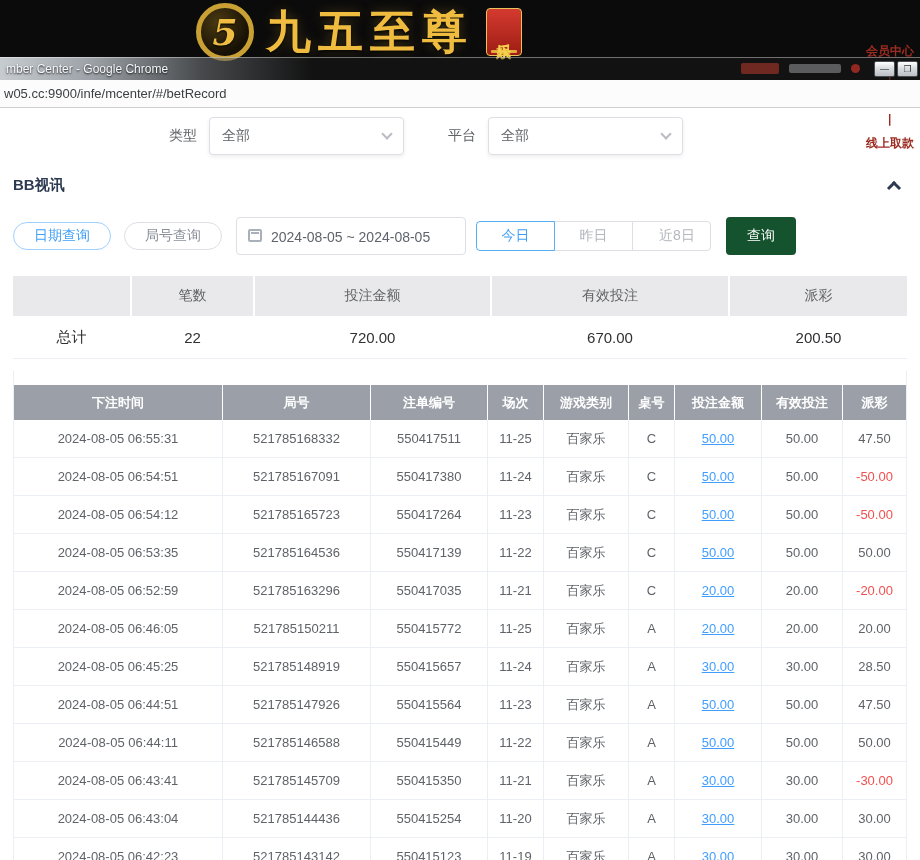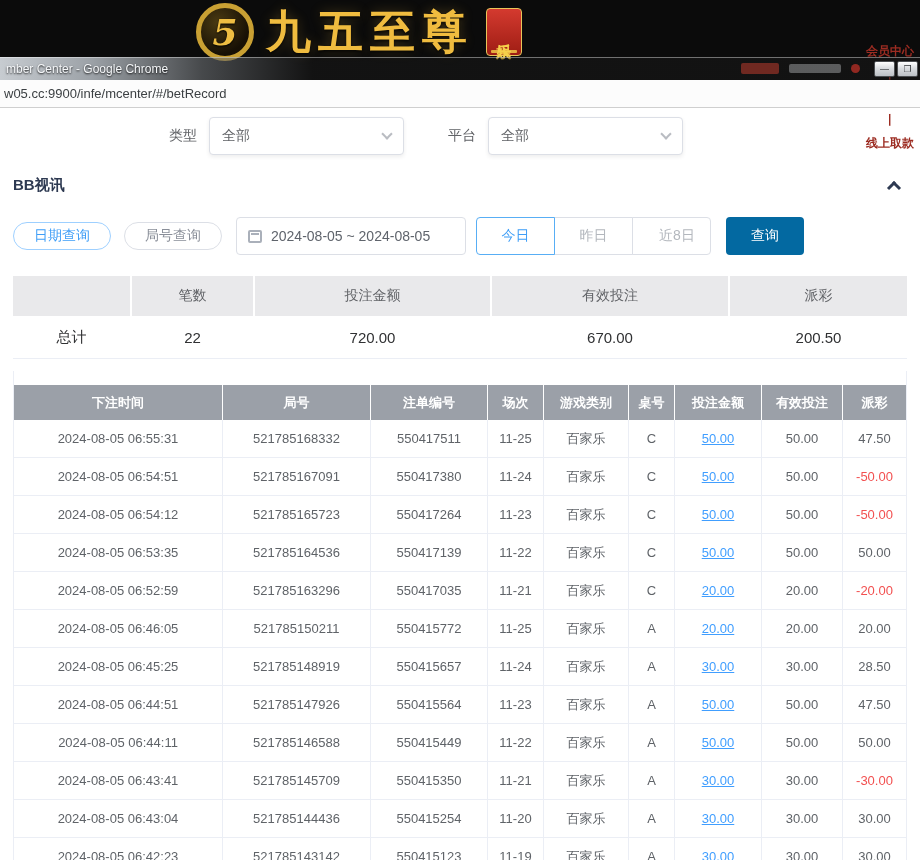--- a/index.html
+++ b/index.html
@@ -62,32 +62,32 @@
   .section-title { font-size:15px; font-weight:bold; color:#2e3a52; }
   .chev-up { width:10px; height:10px; border-left:3px solid #2e3a52; border-top:3px solid #2e3a52;
     transform:rotate(45deg); margin-right:8px; margin-top:4px; cursor:pointer; }
 
   .toolbar { margin-top:22px; display:flex; align-items:center; }
   .pill { height:28px; padding:0 20px; border-radius:18px; background:#fff; font-size:14px;
     display:flex; align-items:center; cursor:pointer; }
   .pill.blue { border:1px solid #9ed0ff; color:#3f9ef7; }
   .pill.gray { border:1px solid #dcdfe6; color:#8a8f99; margin-left:13px; }
   .date-input { margin-left:14px; width:230px; height:38px; border:1px solid #dcdfe6; border-radius:4px;
-    display:flex; align-items:center; gap:9px; padding:4px 11px; color:#5f646c; font-size:14px;
+    display:flex; gap:9px; padding:11px 11px; color:#5f646c; font-size:14px;
     background:#fff; cursor:pointer; }
   .cal { width:14px; height:13px; border:2px solid #aab0ba; border-radius:2px; position:relative; flex:0 0 auto; }
   .cal::before { content:""; position:absolute; left:1px; right:1px; top:1px; height:2px; background:#aab0ba; }
   .btn-group { display:flex; margin-left:10px; }
-  .gbtn { height:38px; width:79px; background:#fff; border:1px solid #dcdfe6; color:#b3b7bd;
+  .gbtn { height:30px; width:79px; background:#fff; border:1px solid #dcdfe6; color:#b3b7bd;
     font-size:14px; display:flex; align-items:center; justify-content:center; margin-left:-1px; cursor:pointer; }
   .gbtn.first { border-radius:4px 0 0 4px; margin-left:0; }
   .gbtn.last { border-radius:0 4px 4px 0;padding-left:11px; }
   .gbtn.active { border-color:#58aef5; color:#3f9ef7; position:relative; z-index:1; }
-  .search-btn { margin-left:15px; width:78px; height:38px; border:none; border-radius:4px;
-    background:#0369a1; color:#fff; font-size:14px; display:flex; align-items:center;
+  .search-btn { margin-left:15px; width:70px; height:38px; border:none; border-radius:4px;
+    background:#14532d; color:#fff; font-size:14px; display:flex; align-items:center;
     justify-content:center; cursor:pointer; }
 
   
   .summary { margin-top:21px; }
   .sgrid { display:grid; grid-template-columns:117px 121px 235px 236px 1fr; column-gap:2px; }
   .hcell { height:40px; background:#e9e9eb; display:flex; align-items:center; justify-content:center;
     font-size:14px; color:#606266; }
   .srow { border-bottom:1px solid #ebeef5; }
   .dcell { height:42px; background:#fff; display:flex; align-items:center; justify-content:center;
     font-size:15px; color:#303133; }

